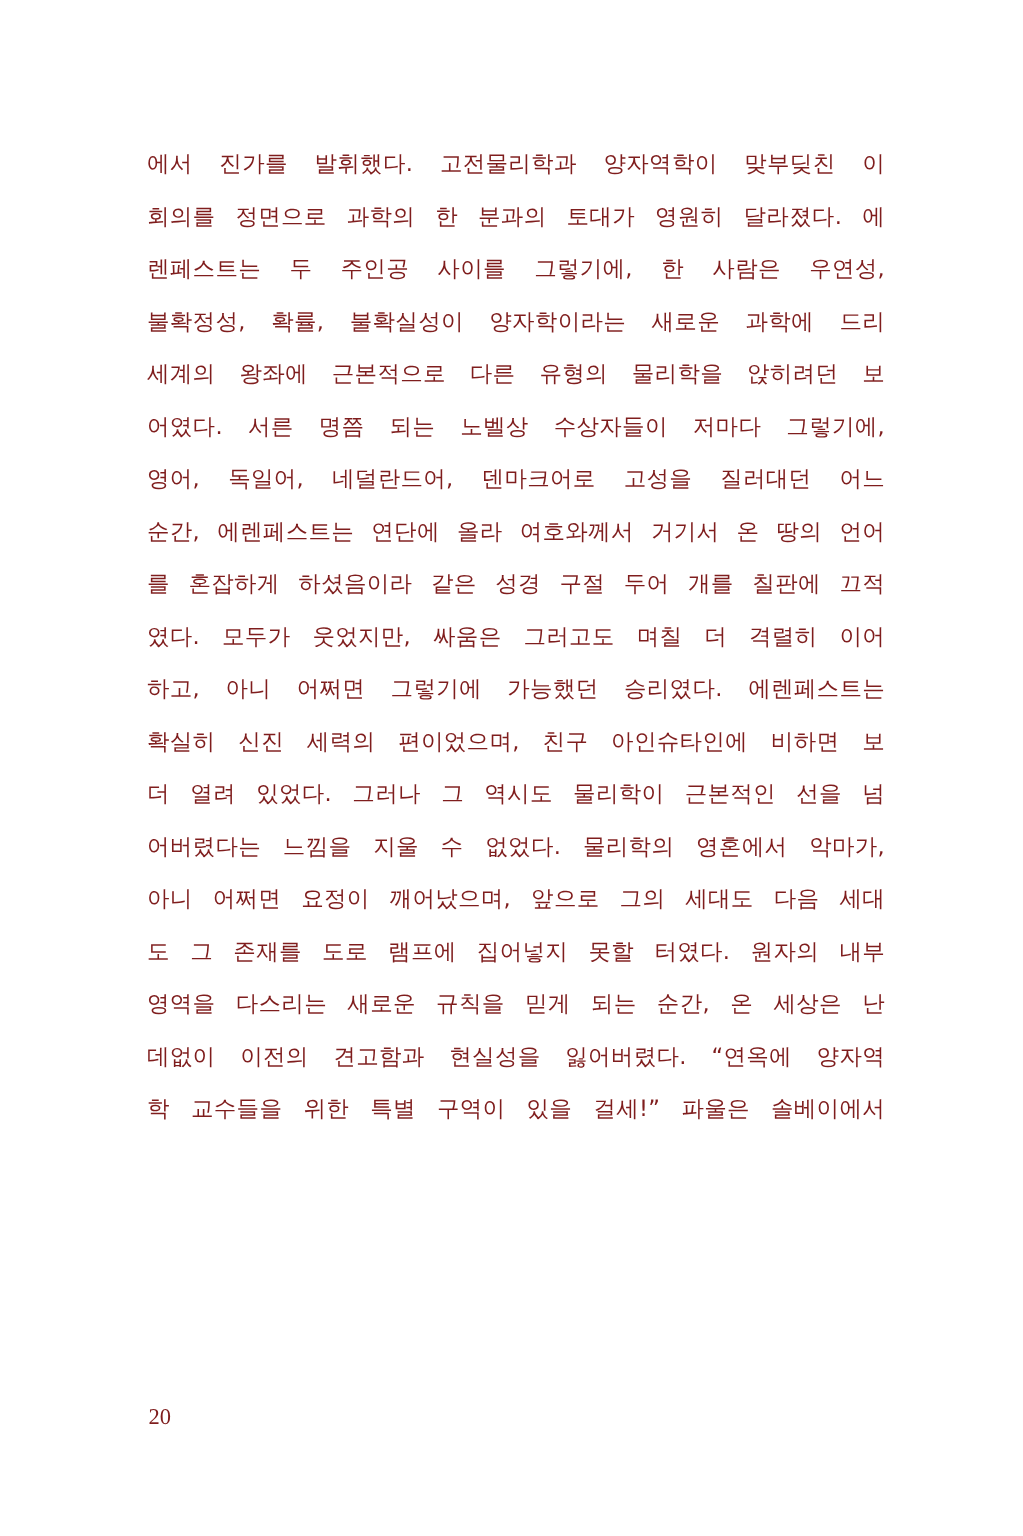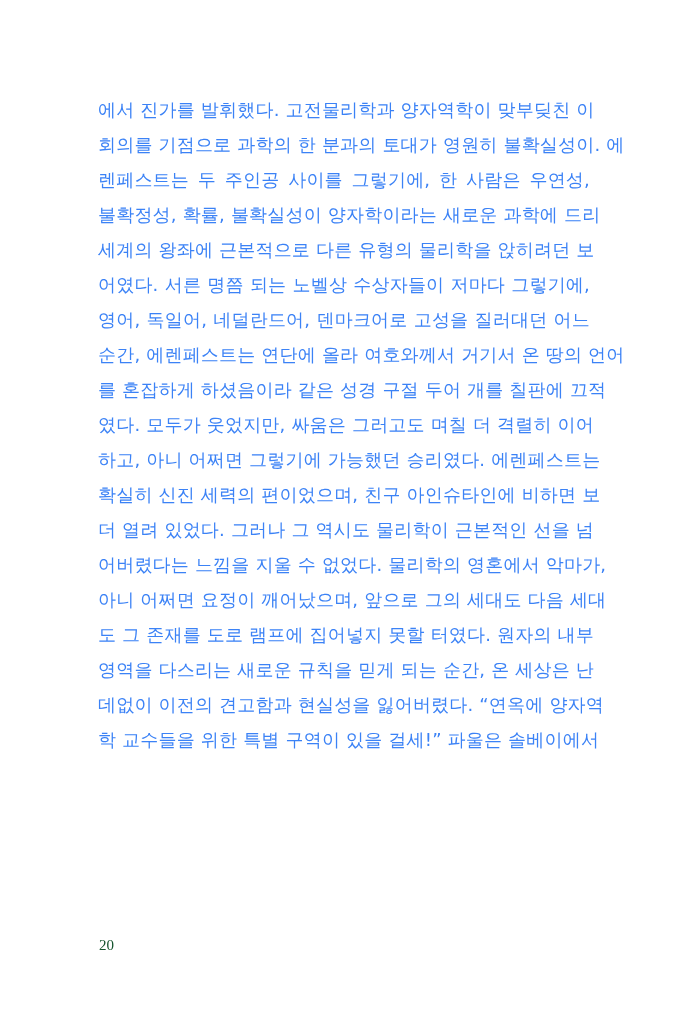--- a/index.html
+++ b/index.html
@@ -27,46 +27,46 @@
       width: 492px;
       margin: 0;
       padding: 0;
       list-style: none;
     }
     .line {
       display: block;
       height: 35px;
       line-height: 35px;
       font-family: "DejaVu Sans", sans-serif;
-      font-size: 18px;
-      color: #3b82f6;
+      font-size: 15px;
+      color: #7f1d1d;
       white-space: nowrap;
       text-align: justify;
       text-align-last: justify;
       letter-spacing: 0.2px;
     }
     .line.last {
       text-align-last: justify;
     }
     .page-number {
       position: absolute;
       left: 99px;
       top: 937px;
       font-family: "Liberation Serif", serif;
       font-size: 15px;
-      color: #14532d;
+      color: #7f1d1d;
     }
   </style>
 </head>
 <body>
 
 <div class="page">
   <div class="body-text">
     <span class="line">에서 진가를 발휘했다. 고전물리학과 양자역학이 맞부딪친 이</span>
-    <span class="line">회의를 기점으로 과학의 한 분과의 토대가 영원히 불확실성이. 에</span>
+    <span class="line">회의를 정면으로 과학의 한 분과의 토대가 영원히 달라졌다. 에</span>
     <span class="line">렌페스트는 두 주인공 사이를 그렇기에, 한 사람은 우연성,</span>
     <span class="line">불확정성, 확률, 불확실성이 양자학이라는 새로운 과학에 드리</span>
     <span class="line">세계의 왕좌에 근본적으로 다른 유형의 물리학을 앉히려던 보</span>
     <span class="line">어였다. 서른 명쯤 되는 노벨상 수상자들이 저마다 그렇기에,</span>
     <span class="line">영어, 독일어, 네덜란드어, 덴마크어로 고성을 질러대던 어느</span>
     <span class="line">순간, 에렌페스트는 연단에 올라 여호와께서 거기서 온 땅의 언어</span>
     <span class="line">를 혼잡하게 하셨음이라 같은 성경 구절 두어 개를 칠판에 끄적</span>
     <span class="line">였다. 모두가 웃었지만, 싸움은 그러고도 며칠 더 격렬히 이어</span>
     <span class="line">하고, 아니 어쩌면 그렇기에 가능했던 승리였다. 에렌페스트는</span>
     <span class="line">확실히 신진 세력의 편이었으며, 친구 아인슈타인에 비하면 보</span>

